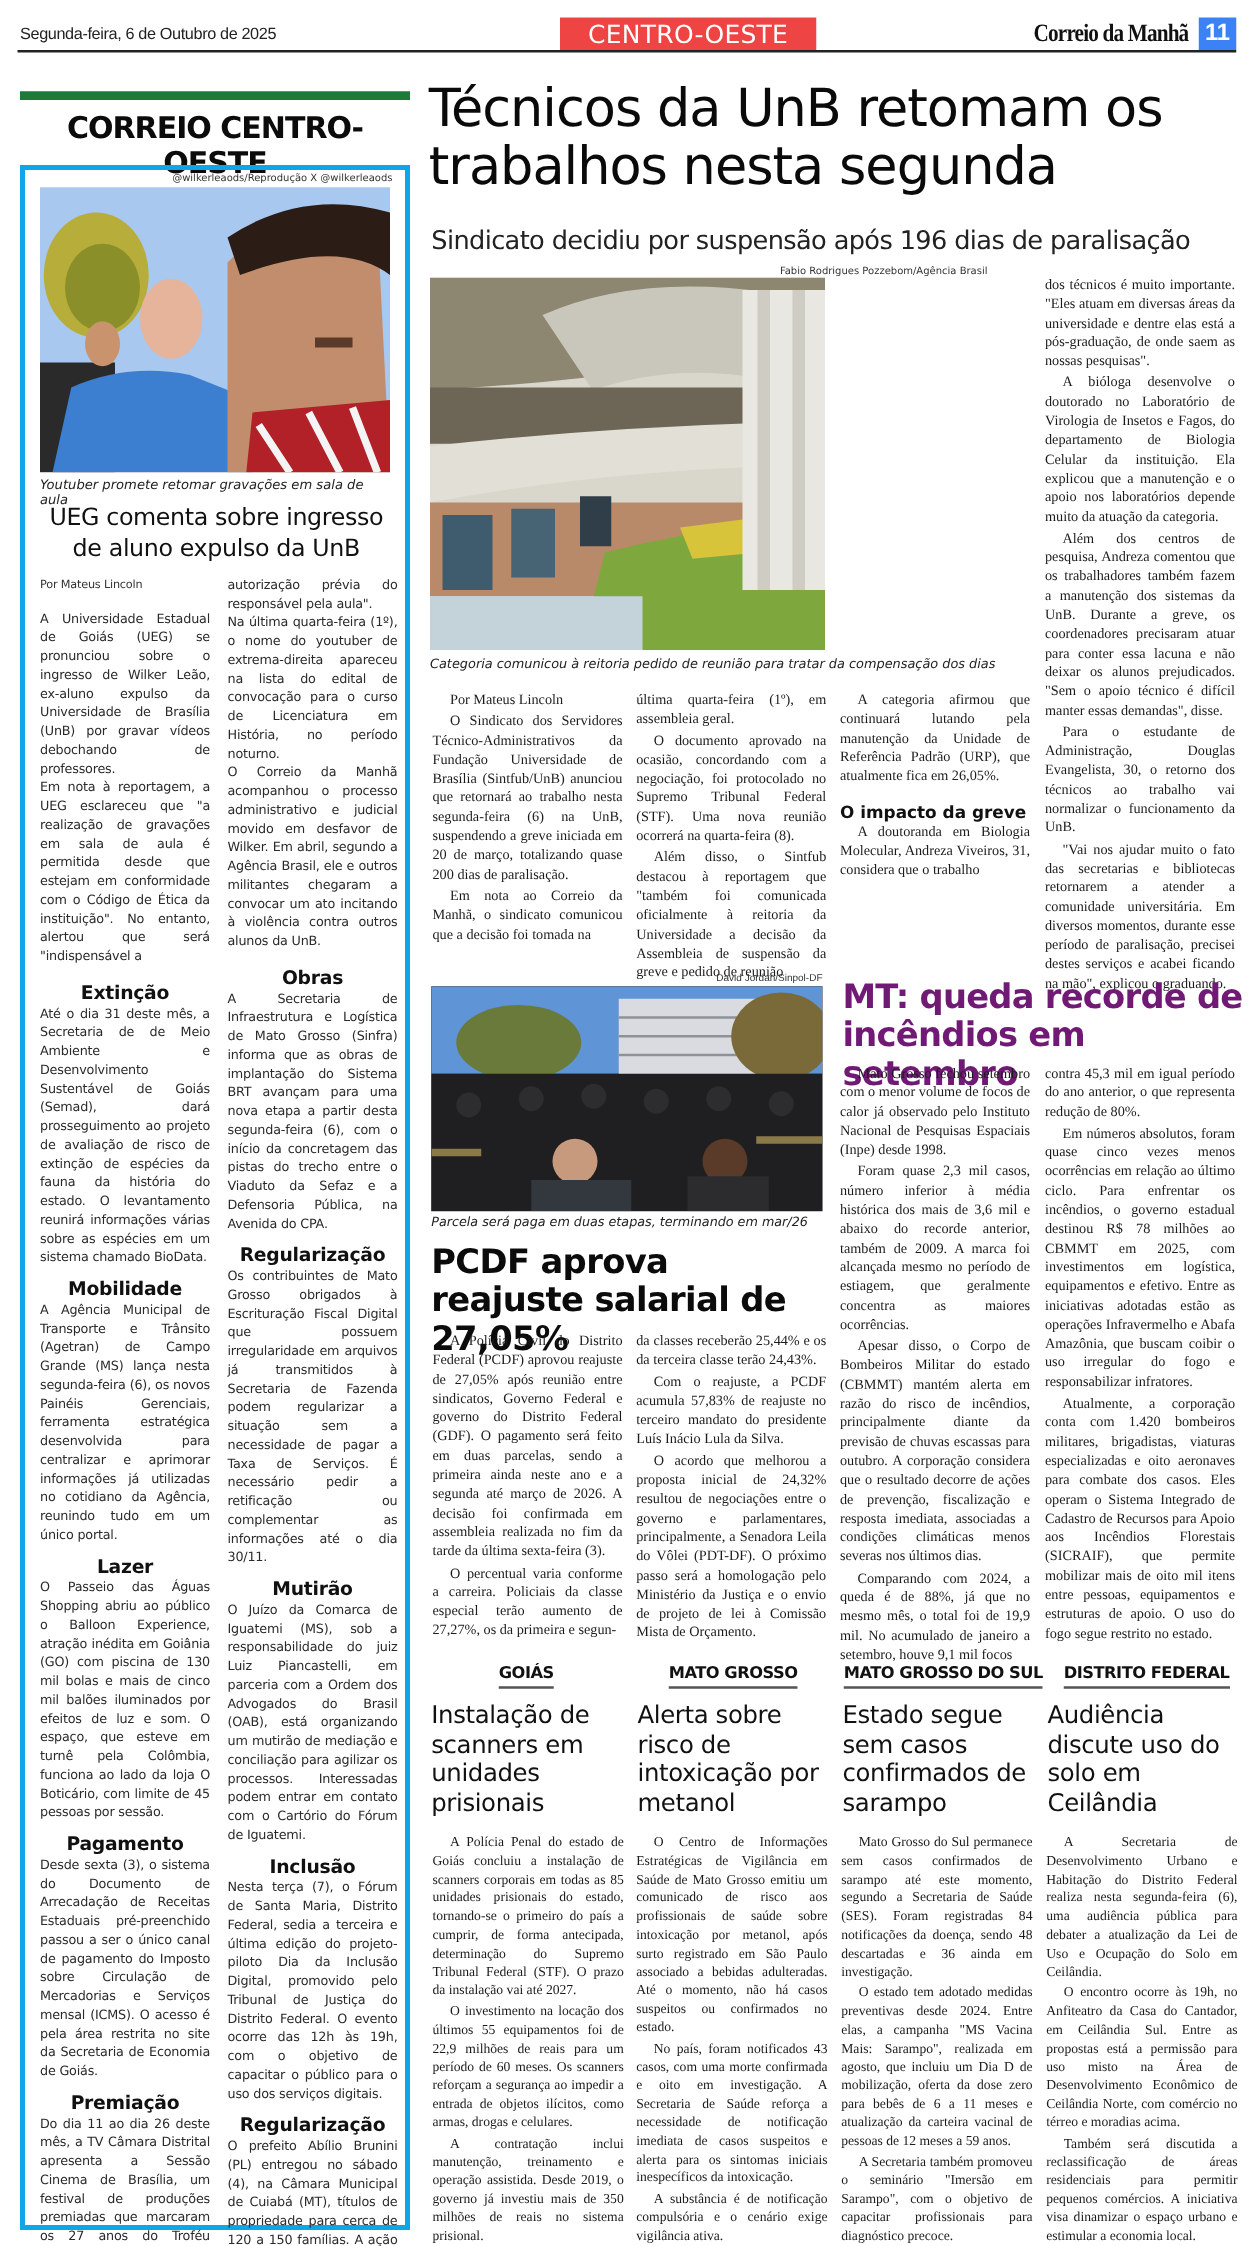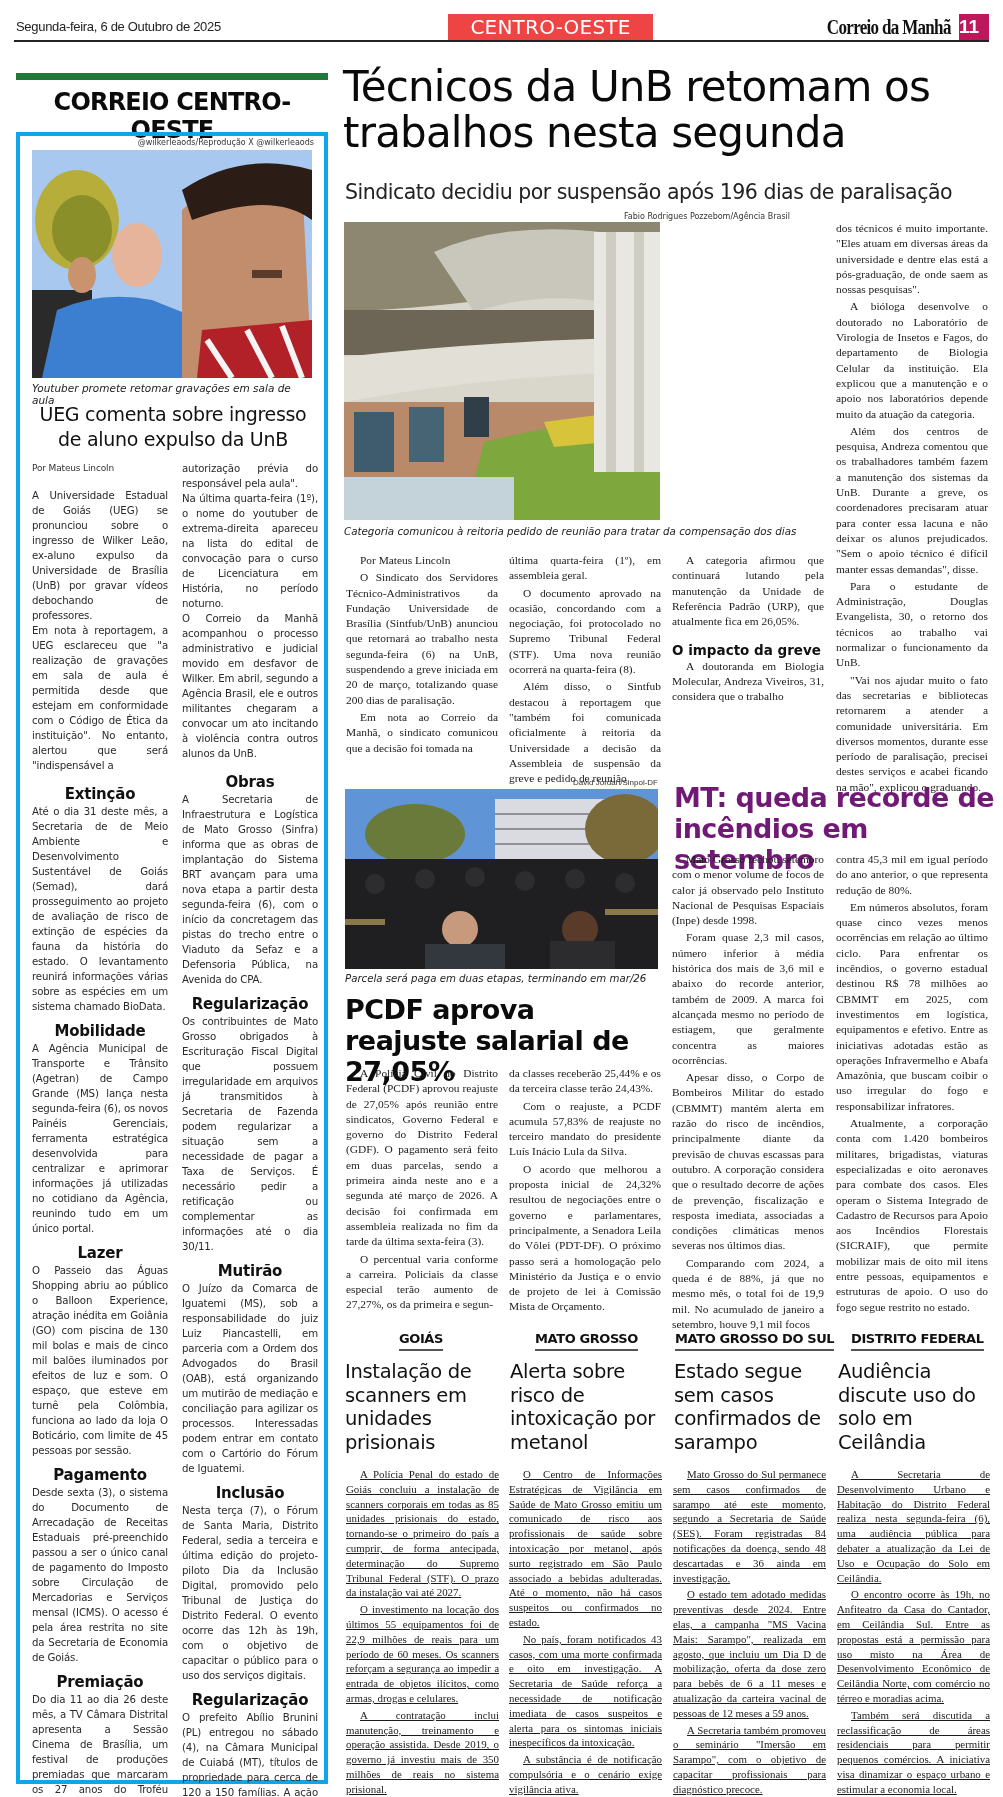--- a/index.html
+++ b/index.html
@@ -4,21 +4,21 @@
 <style>
   * { box-sizing: border-box; margin: 0; padding: 0; }
   html, body { width: 1003px; height: 1797px; background: #ffffff; overflow: hidden; }
   body { position: relative; font-family: "Liberation Serif", "DejaVu Serif", serif; color: #1a1a1a; }
 
   
   #topbar { position: absolute; left: 14px; top: 10px; width: 975px; height: 32px; border-bottom: 2px solid #222; }
   #date { position: absolute; left: 2px; top: 9px; font-size: 13px; font-family: "Liberation Sans", sans-serif; color: #222; letter-spacing: -0.3px; }
   #section-box { position: absolute; left: 434px; top: 4px; width: 205px; height: 26px; background: #ef4444; color: #fff; font-family: "DejaVu Sans", sans-serif; font-size: 20px; text-align: center; line-height: 26px; letter-spacing: 0.2px; }
   #masthead { position: absolute; right: 38px; top: 6px; font-family: "Liberation Serif", serif; font-weight: bold; font-size: 20px; color: #111; letter-spacing: -0.8px; transform: scaleX(0.85); transform-origin: right center; }
-  #pagenum { position: absolute; right: 0; top: 4px; width: 30px; height: 26px; background: #be185d; color: #fff; font-family: "Liberation Sans", sans-serif; font-weight: bold; font-size: 19px; text-align: left; line-height: 26px; }
+  #pagenum { position: absolute; right: 0; top: 4px; width: 30px; height: 26px; background: #3b82f6; color: #fff; font-family: "Liberation Sans", sans-serif; font-weight: bold; font-size: 19px; text-align: center; line-height: 26px; }
 
   
   #side-bar-top { position: absolute; left: 16px; top: 73px; width: 312px; height: 7px; background: #1f7a3a; }
   #side-title { position: absolute; left: 16px; top: 88px; width: 312px; text-align: center; font-family: "DejaVu Sans", sans-serif; font-weight: bold; font-size: 24px; letter-spacing: -0.8px; color: #0b0b0b; }
   #side-box { position: absolute; left: 16px; top: 132px; width: 312px; height: 1652px; border: 4px solid #0ea5e9; }
   #side-credit { position: absolute; right: 10px; top: 2px; font-size: 8px; font-family: "DejaVu Sans", sans-serif; color: #333; }
   #side-photo { position: absolute; left: 12px; top: 14px; width: 280px; height: 228px; overflow: hidden; background: linear-gradient(180deg,#8fb6e8 0%,#c9dbf2 55%,#e7dcd2 100%); }
   #side-caption { position: absolute; left: 12px; top: 246px; width: 282px; text-align: left; font-family: "DejaVu Sans", sans-serif; font-style: italic; font-size: 10.5px; color: #222; }
   #side-headline { position: absolute; left: 12px; top: 266px; width: 282px; text-align: center; font-family: "DejaVu Sans", sans-serif; font-size: 19px; line-height: 25px; color: #111; letter-spacing: -0.3px; }
   .side-cols { position: absolute; left: 12px; width: 284px; }
@@ -47,21 +47,21 @@
   #pcdf-photo { position: absolute; left: 345px; top: 789px; width: 313px; height: 180px; overflow: hidden; background: #2b2b2b; }
   #pcdf-caption { position: absolute; left: 345px; top: 973px; width: 320px; font-family: "DejaVu Sans", sans-serif; font-style: italic; font-size: 10.2px; color: #222; }
   #pcdf-head { position: absolute; left: 345px; top: 994px; width: 320px; font-family: "DejaVu Sans", sans-serif; font-size: 27px; line-height: 31px; color: #0b0b0b; letter-spacing: -0.5px; }
 
   
   #mt-head { position: absolute; left: 674px; top: 782px; width: 320px; font-family: "DejaVu Sans", sans-serif; font-size: 27px; line-height: 31px; color: #701a75; letter-spacing: -0.6px; }
 
   
   .region { position: absolute; top: 1331px; font-family: "DejaVu Sans", sans-serif; font-weight: bold; font-size: 13px; color: #111; padding-bottom: 3px; border-bottom: 2px solid #555; letter-spacing: -0.4px; }
   .bot-head { position: absolute; top: 1360px; width: 160px; font-family: "DejaVu Sans", sans-serif; font-size: 19.5px; line-height: 23.5px; color: #111; letter-spacing: -0.3px; }
-  .bot-body { top: 1467px; width: 153px; font-size: 10.9px; line-height: 14.8px; text-decoration: underline; }
+  .bot-body { top: 1467px; width: 153px; font-size: 10.9px; line-height: 14.8px; }
 
   .photo svg { width: 100%; height: 100%; display: block; }
 </style>
 </head>
 <body>
 
 <div id="topbar">
   <span id="date">Segunda-feira, 6 de Outubro de 2025</span>
   <div id="section-box">CENTRO-OESTE</div>
   <span id="masthead">Correio da Manhã</span>

